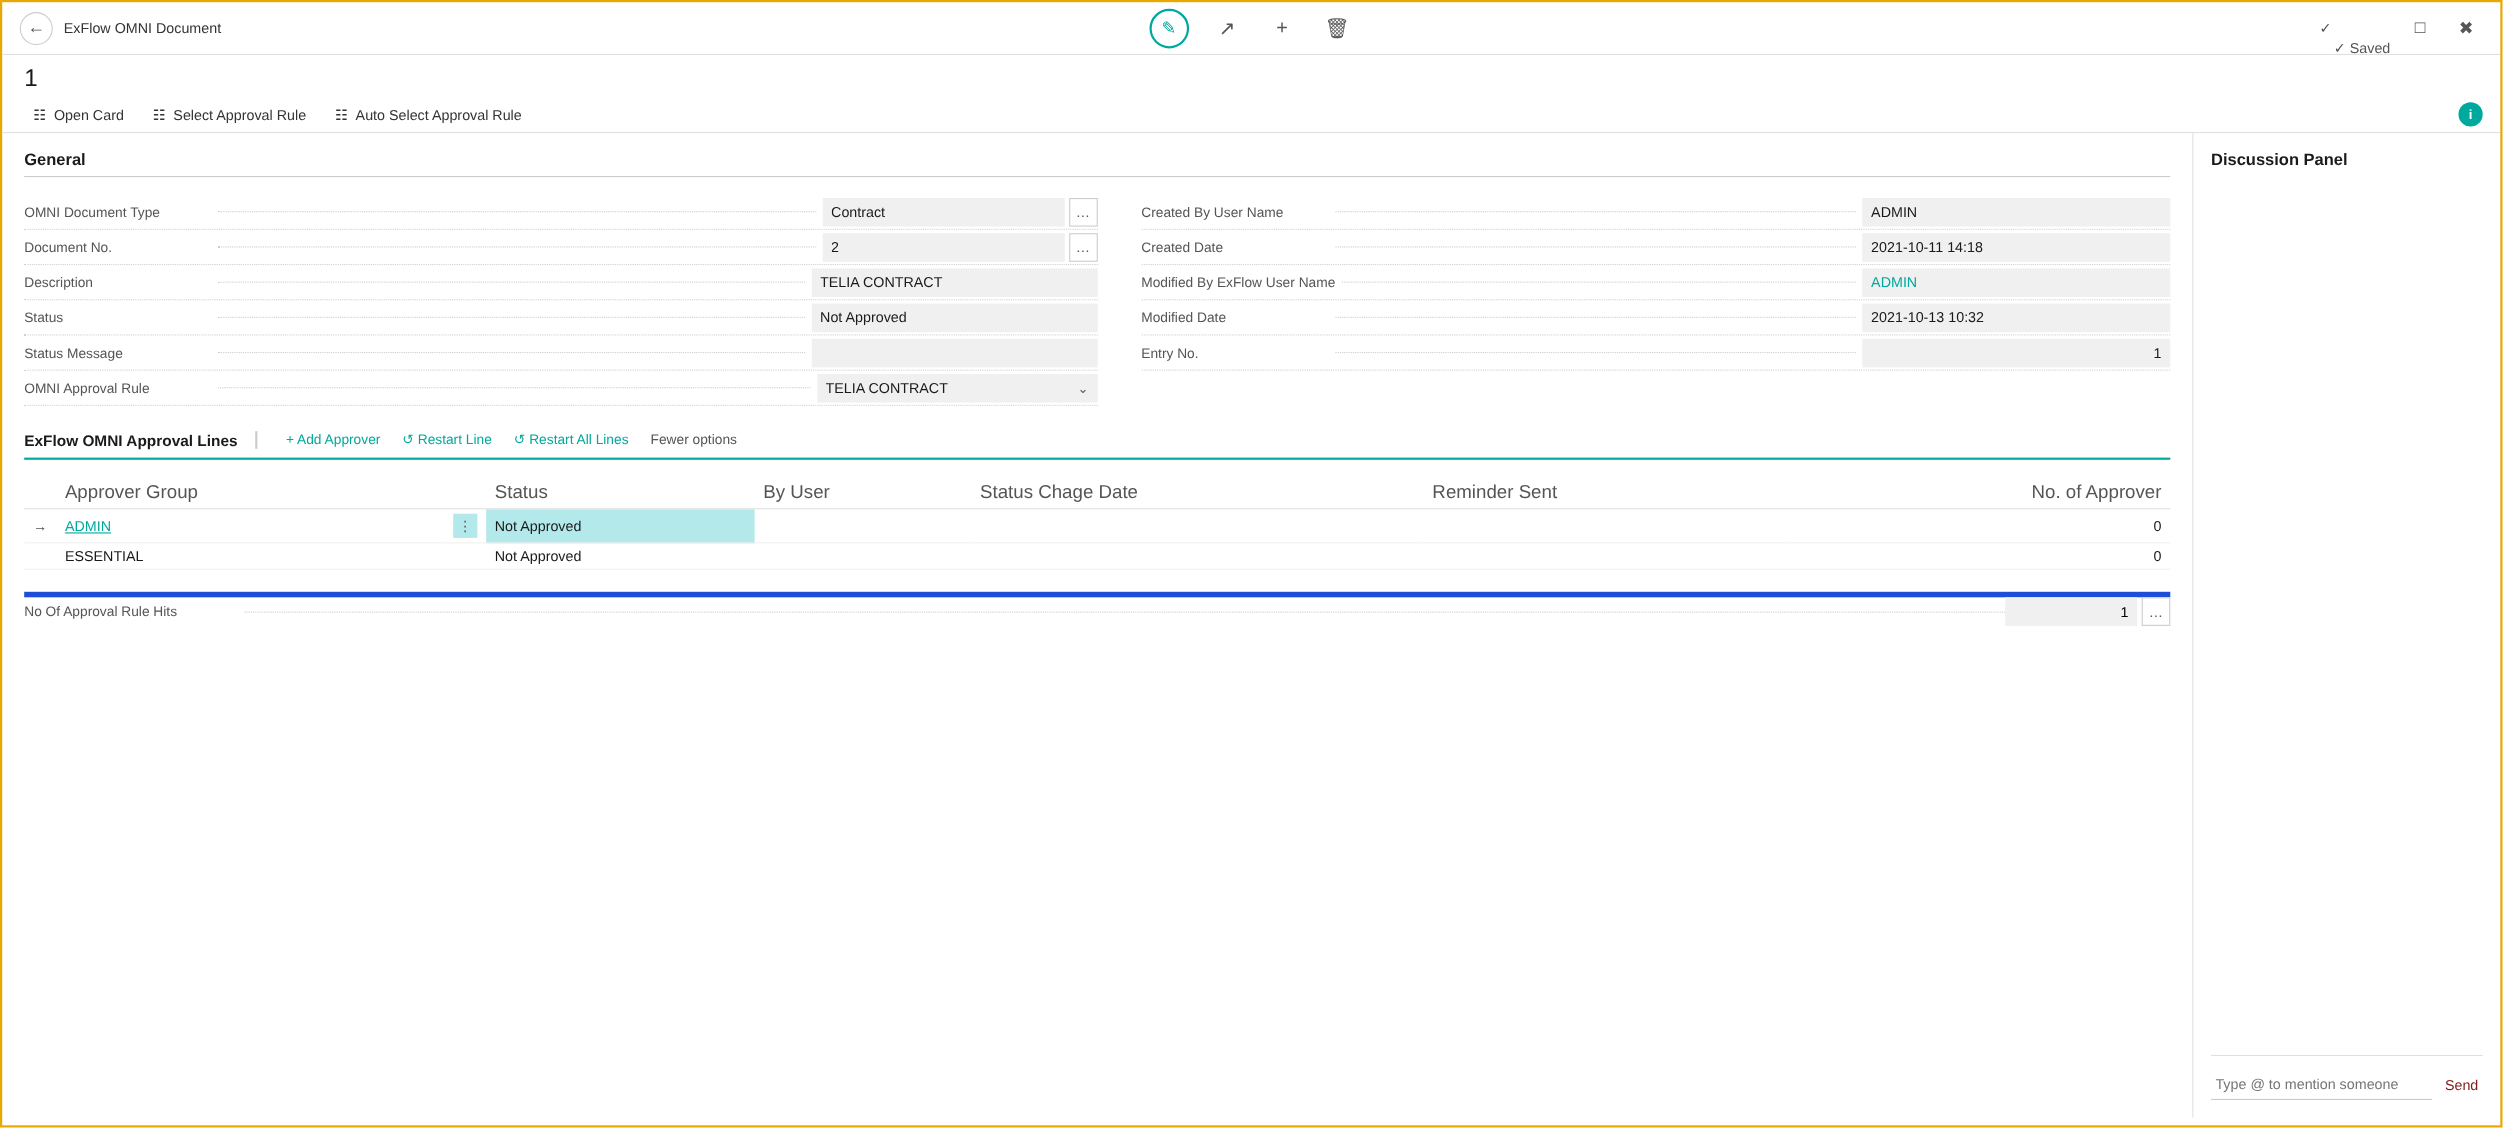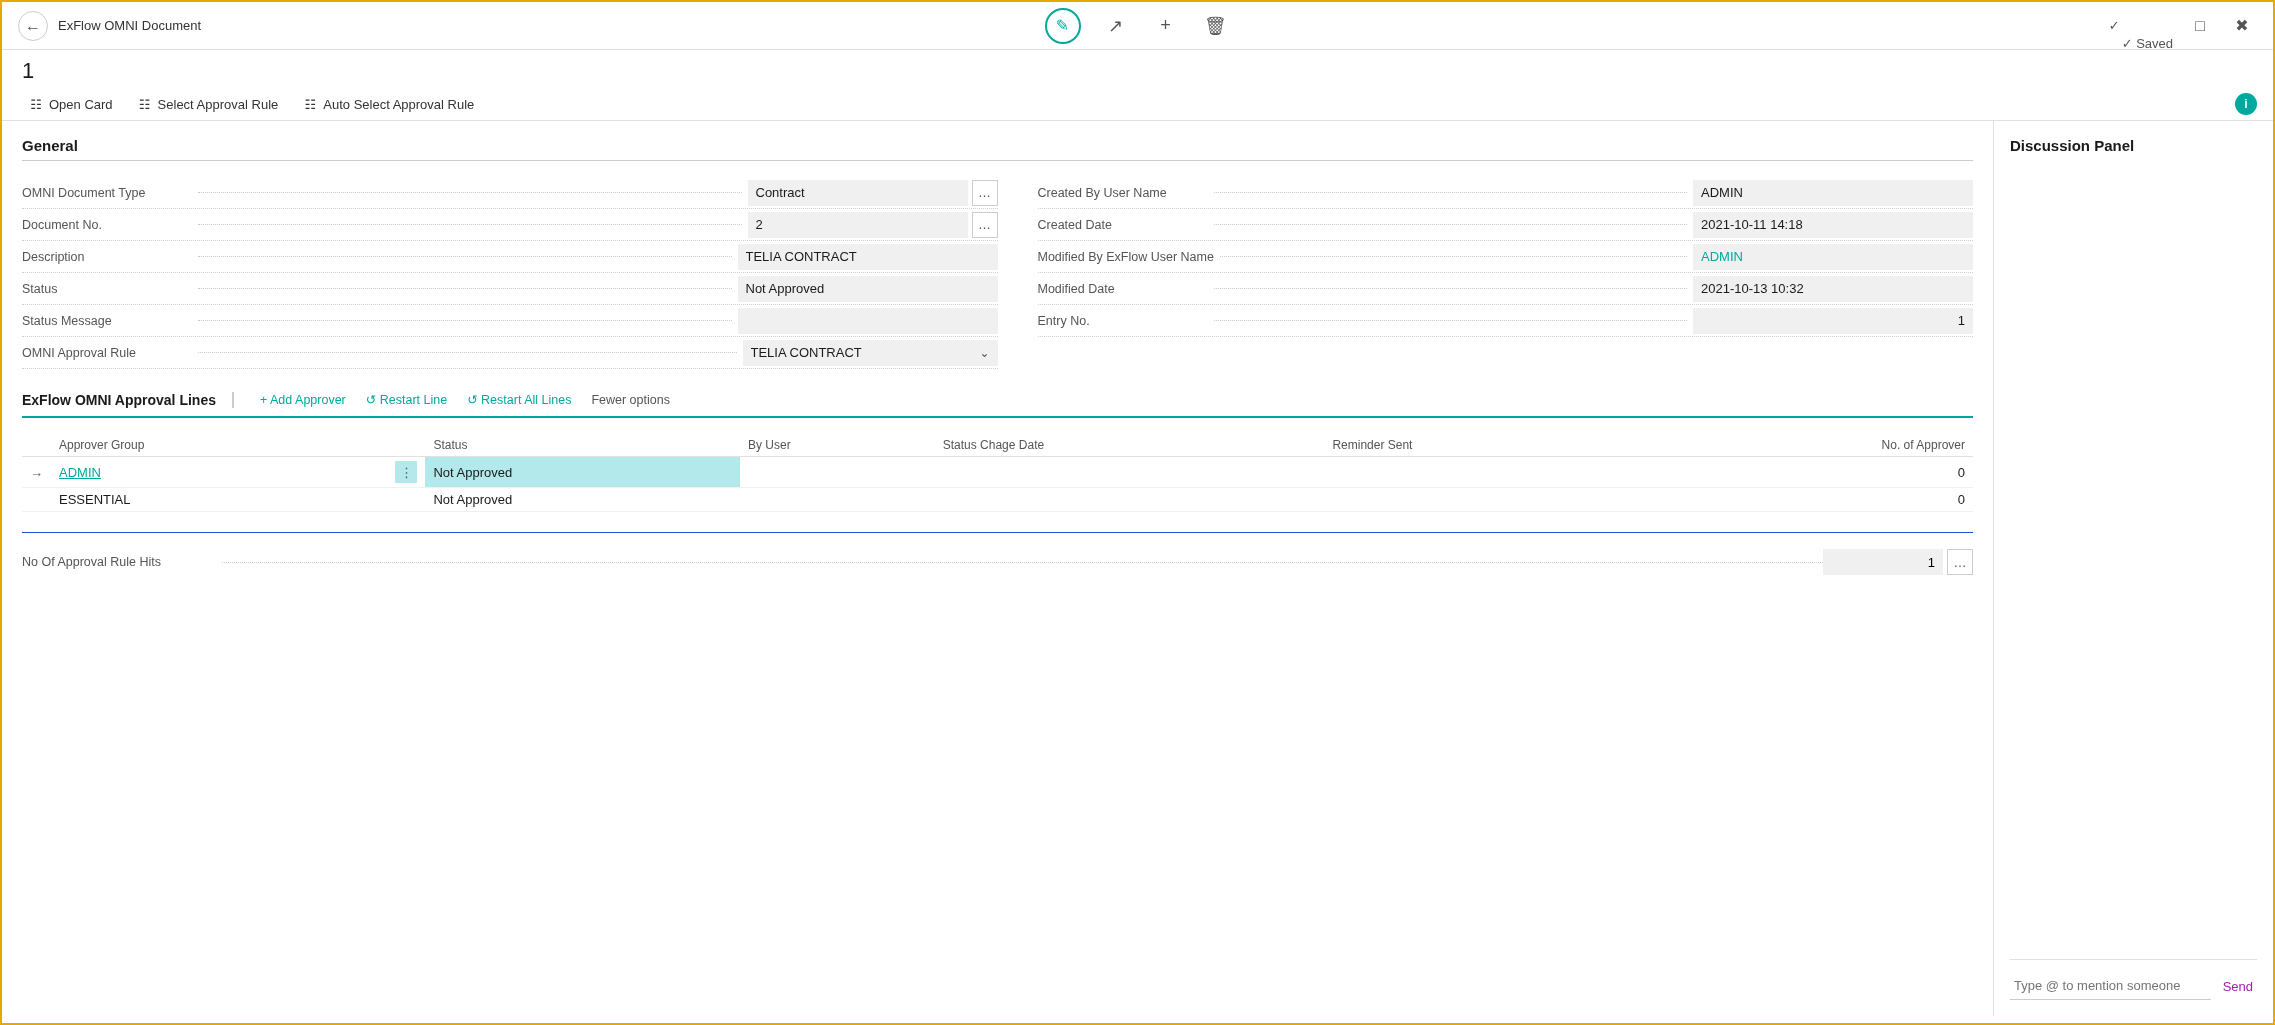--- a/index.html
+++ b/index.html
@@ -276,21 +276,21 @@
       font-size: 13px;
     }
     .approval-table thead tr {
       border-bottom: 1px solid #e0e0e0;
     }
     .approval-table th {
       text-align: left;
       padding: 4px 8px;
       font-weight: 400;
       color: #555;
-      font-size: 12px;
+      font-size: 17px;
     }
     .approval-table td {
       padding: 4px 8px;
       vertical-align: middle;
       border-bottom: 1px solid #f0f0f0;
     }
     .approval-table td.status-cell {
       background: #b3e9ea;
       color: #1a1a1a;
     }
@@ -313,22 +313,22 @@
       color: #00a99d;
       text-decoration: underline;
       cursor: pointer;
     }
 
     
     .footer-field-row {
       display: flex;
       align-items: center;
       margin-top: 20px;
-      padding-top: 16px;
-      border-top: 1px solid #1d4ed8;
+      padding-top: 0;
+      border-top: 5px solid #1d4ed8;
     }
     .footer-label {
       min-width: 200px;
       color: #555;
       font-size: 12.5px;
     }
     .footer-dots {
       flex: 1;
       height: 1px;
       border-bottom: 1px dotted #ccc;
@@ -373,21 +373,21 @@
       color: #888;
       outline: none;
       background: transparent;
     }
     .discussion-input-row {
       display: flex;
       align-items: center;
       gap: 8px;
     }
     .send-btn {
-      color: #a21caf;
+      color: #7f1d1d;
       font-size: 13px;
       cursor: pointer;
       border: none;
       background: none;
       padding: 4px;
     }
 
     
     .dotted-sep {
       flex: 1;

